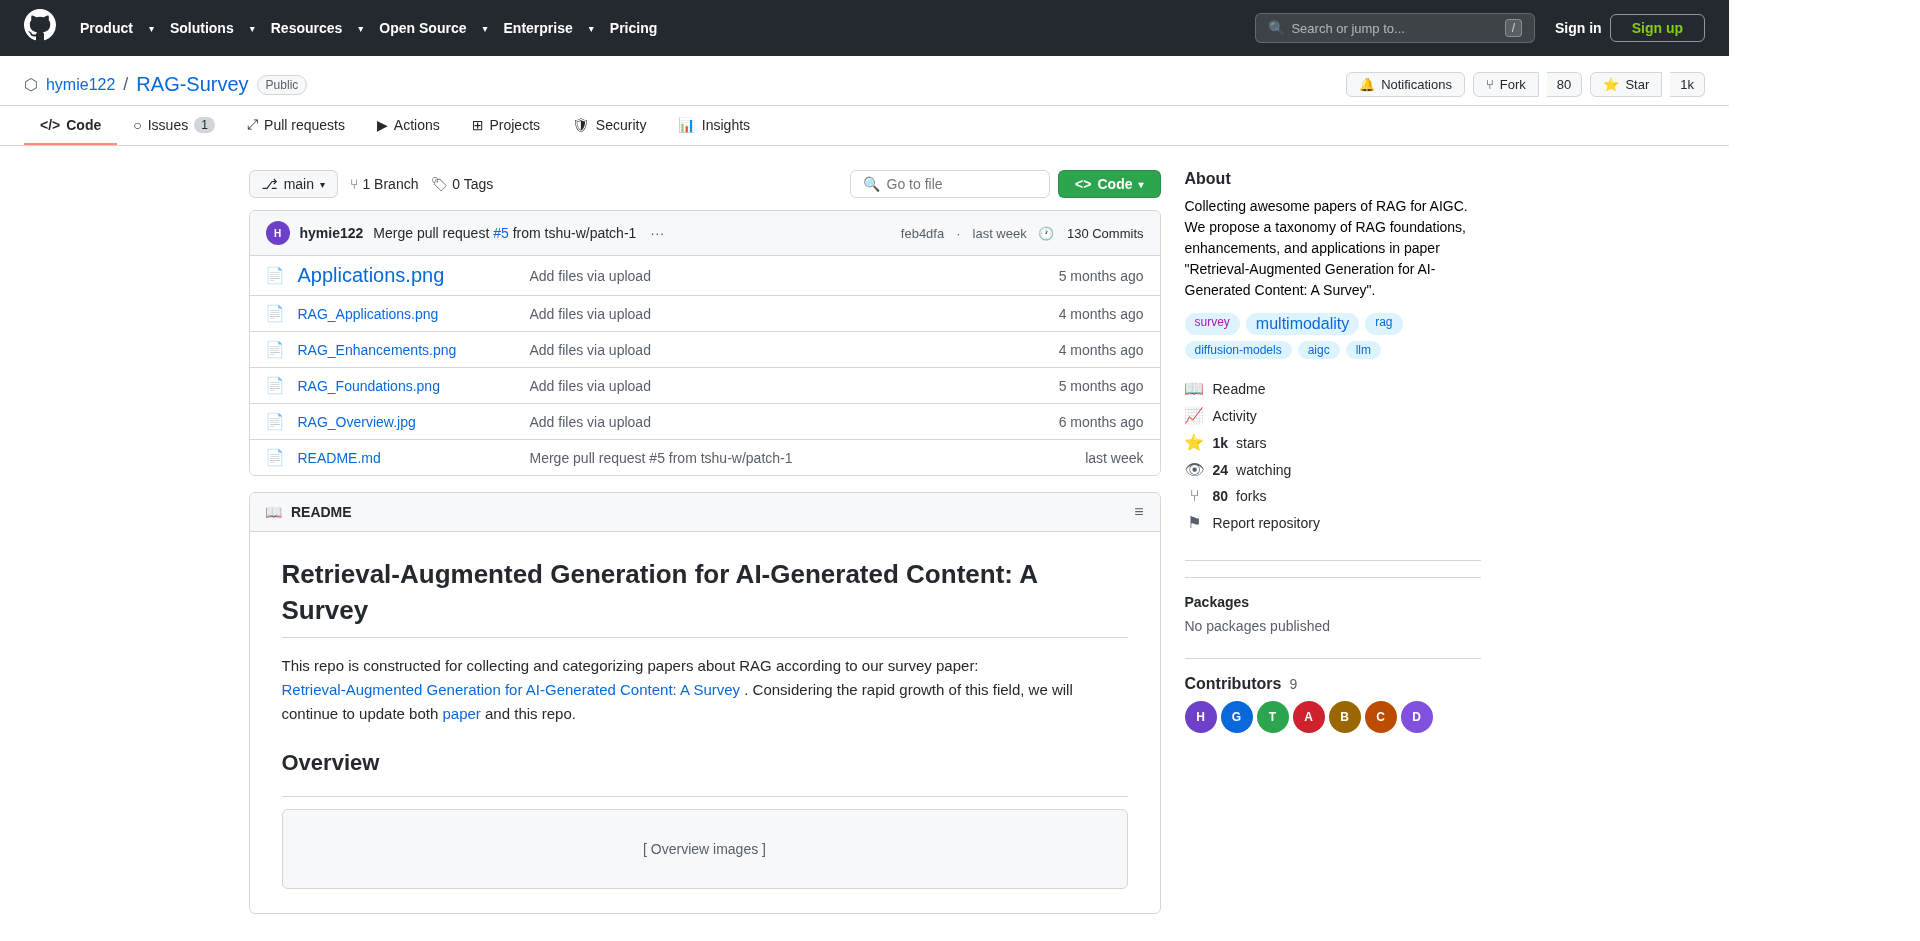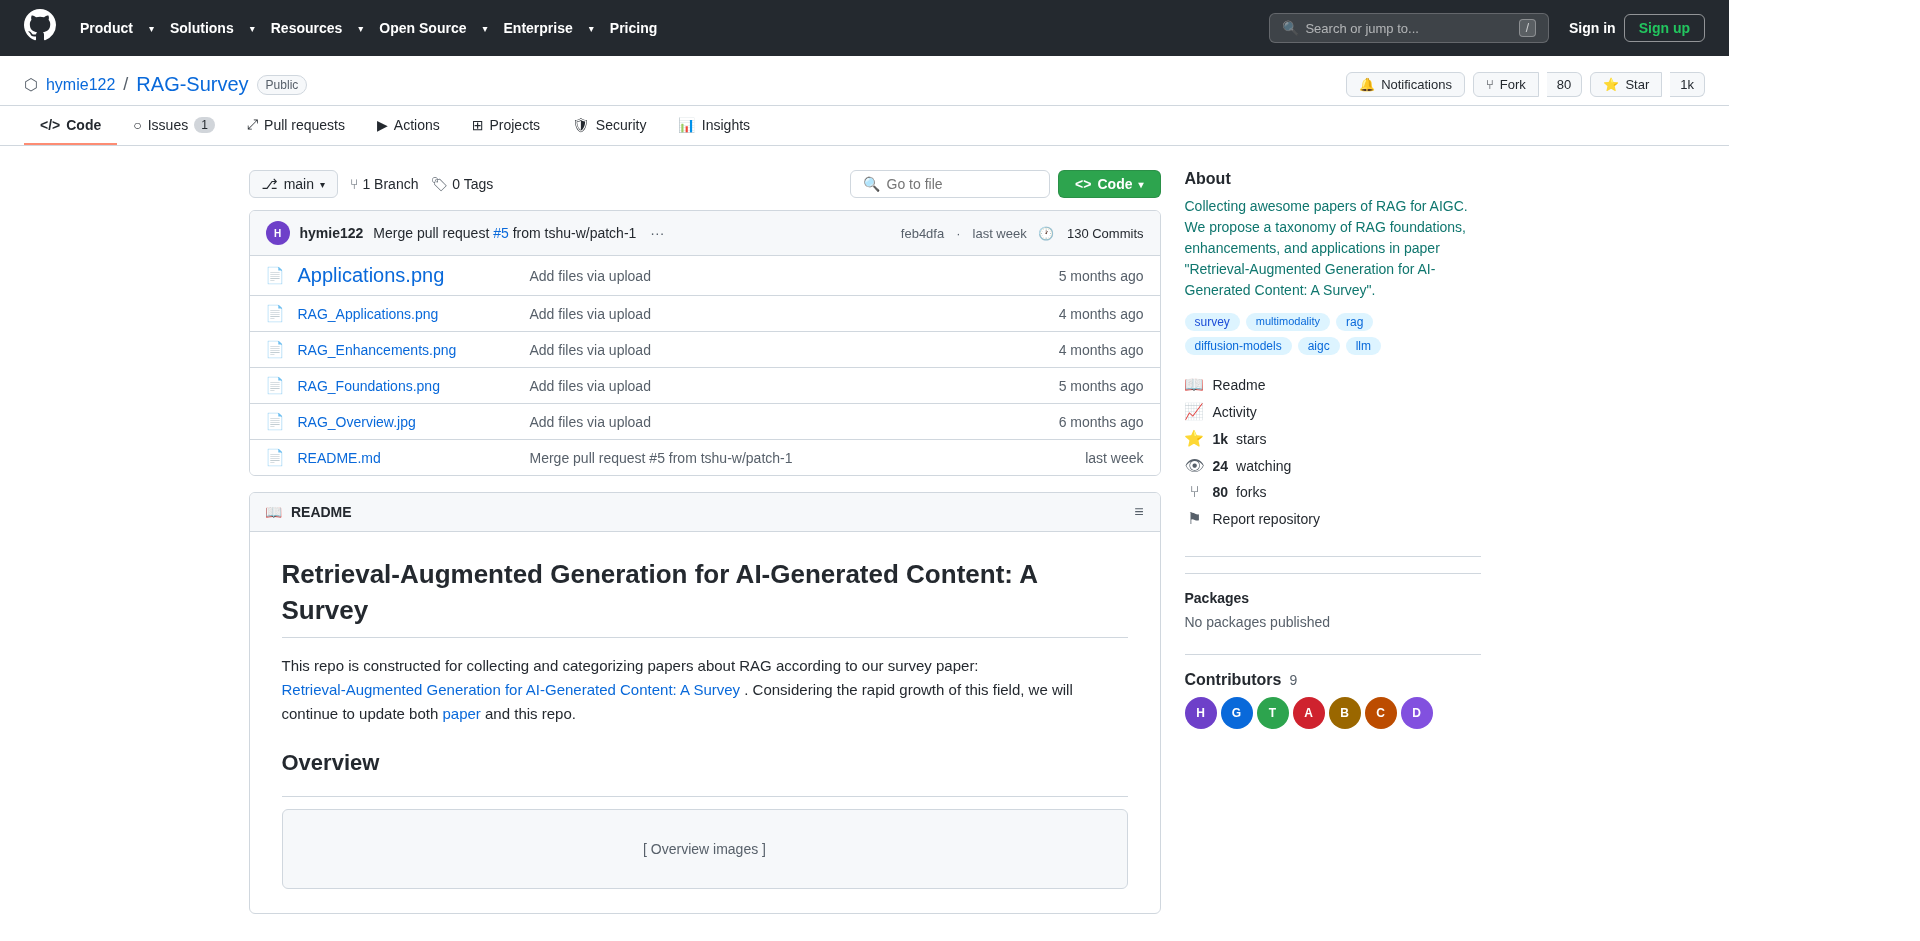--- a/index.html
+++ b/index.html
@@ -30,21 +30,21 @@
     <span style="color:#fff; font-size:14px; font-weight:600; cursor:pointer; padding:4px 8px; display:flex; align-items:center; gap:3px;">Enterprise</span>
     <span style="color:#fff; font-size:10px;">▾</span>
     <span style="color:#fff; font-size:14px; font-weight:600; cursor:pointer; padding:4px 8px;">Pricing</span>
 
     <div style="margin-left:auto; background:rgba(255,255,255,0.12); border:1px solid rgba(255,255,255,0.2); border-radius:6px; padding:5px 12px; display:flex; align-items:center; justify-content:space-between; width:280px; cursor:text;">
       <span style="color:rgba(255,255,255,0.5); margin-right:6px; font-size:14px;">🔍</span>
       <span style="color:rgba(255,255,255,0.6); font-size:13px; flex:1;">Search or jump to...</span>
       <span style="background:rgba(255,255,255,0.15); border:1px solid rgba(255,255,255,0.3); border-radius:4px; padding:1px 6px; font-size:12px; color:rgba(255,255,255,0.7);">/</span>
     </div>
     <span style="color:#fff; font-size:14px; font-weight:600; cursor:pointer; margin-left:12px; white-space:nowrap;">Sign in</span>
-    <button style="background:transparent; border:1px solid rgba(255,255,255,0.5); color:#22c55e; border-radius:6px; padding:5px 14px; font-size:14px; font-weight:600; cursor:pointer; white-space:nowrap;">Sign up</button>
+    <button style="background:transparent; border:1px solid rgba(255,255,255,0.5); color:#84cc16; border-radius:6px; padding:5px 21px; font-size:14px; font-weight:600; cursor:pointer; white-space:nowrap;">Sign up</button>
   </nav>
 
   <div style="padding:16px 24px 0; display:flex; align-items:center; justify-content:space-between; flex-wrap:wrap; gap:8px; border-bottom:1px solid #d0d7de;">
     <div style="display:flex; align-items:center; gap:8px; padding-bottom:8px;">
       <span style="color:#57606a; font-size:16px;">⬡</span>
       <a style="color:#0969da; font-size:16px; font-weight:400; cursor:pointer; text-decoration:none;">hymie122</a>
       <span style="color:#57606a; font-size:18px;">/</span>
       <a style="color:#0969da; font-size:20px; font-weight:400; cursor:pointer; text-decoration:none;">RAG-Survey</a>
       <span style="background:#f6f8fa; border:1px solid #d0d7de; border-radius:20px; padding:2px 8px; font-size:12px; color:#57606a;text-align:center;">Public</span>
     </div>
@@ -216,24 +216,24 @@
           <div style="background:#f6f8fa; border:1px solid #d0d7de; border-radius:6px; height:80px; display:flex; align-items:center; justify-content:center; color:#57606a; font-size:14px;">[ Overview images ]</div>
         </div>
       </div>
 
     </div>
 
     <div style="width:296px; flex-shrink:0;">
 
       <div style="margin-bottom:24px;">
         <h2 style="font-size:16px; font-weight:600; margin-bottom:8px;">About</h2>
-        <p style="font-size:14px; color:#0f766e; line-height:1.5; margin-bottom:12px;">Collecting awesome papers of RAG for AIGC. We propose a taxonomy of RAG foundations, enhancements, and applications in paper "Retrieval-Augmented Generation for AI-Generated Content: A Survey".</p>
+        <p style="font-size:14px; color:#000000; line-height:1.5; margin-bottom:12px;">Collecting awesome papers of RAG for AIGC. We propose a taxonomy of RAG foundations, enhancements, and applications in paper "Retrieval-Augmented Generation for AI-Generated Content: A Survey".</p>
         <div style="display:flex; flex-wrap:wrap; gap:6px; margin-bottom:16px;">
-          <span style="background:#ddf4ff; color:#1d4ed8; border-radius:20px; padding:2px 10px; font-size:12px; font-weight:500; cursor:pointer;">survey</span>
-          <span style="background:#ddf4ff; color:#0969da; border-radius:20px; padding:2px 10px; font-size:11px; font-weight:500; cursor:pointer;">multimodality</span>
+          <span style="background:#ddf4ff; color:#a21caf; border-radius:20px; padding:2px 10px; font-size:12px; font-weight:500; cursor:pointer;">survey</span>
+          <span style="background:#ddf4ff; color:#0969da; border-radius:20px; padding:2px 10px; font-size:16px; font-weight:500; cursor:pointer;">multimodality</span>
           <span style="background:#ddf4ff; color:#0969da; border-radius:20px; padding:2px 10px; font-size:12px; font-weight:500; cursor:pointer;">rag</span>
           <span style="background:#ddf4ff; color:#0969da; border-radius:20px; padding:2px 10px; font-size:12px; font-weight:500; cursor:pointer;">diffusion-models</span>
           <span style="background:#ddf4ff; color:#0969da; border-radius:20px; padding:2px 10px; font-size:12px; font-weight:500; cursor:pointer;">aigc</span>
           <span style="background:#ddf4ff; color:#0969da; border-radius:20px; padding:2px 10px; font-size:12px; font-weight:500; cursor:pointer;">llm</span>
         </div>
         <div style="display:flex; align-items:center; gap:8px; color:#24292f; font-size:14px; cursor:pointer; padding:4px 0; text-decoration:none;">
           <span style="color:#57606a; font-size:16px; width:20px; text-align:center;">📖</span>
           <span>Readme</span>
         </div>
         <div style="display:flex; align-items:center; gap:8px; color:#24292f; font-size:14px; cursor:pointer; padding:4px 0; text-decoration:none;">

